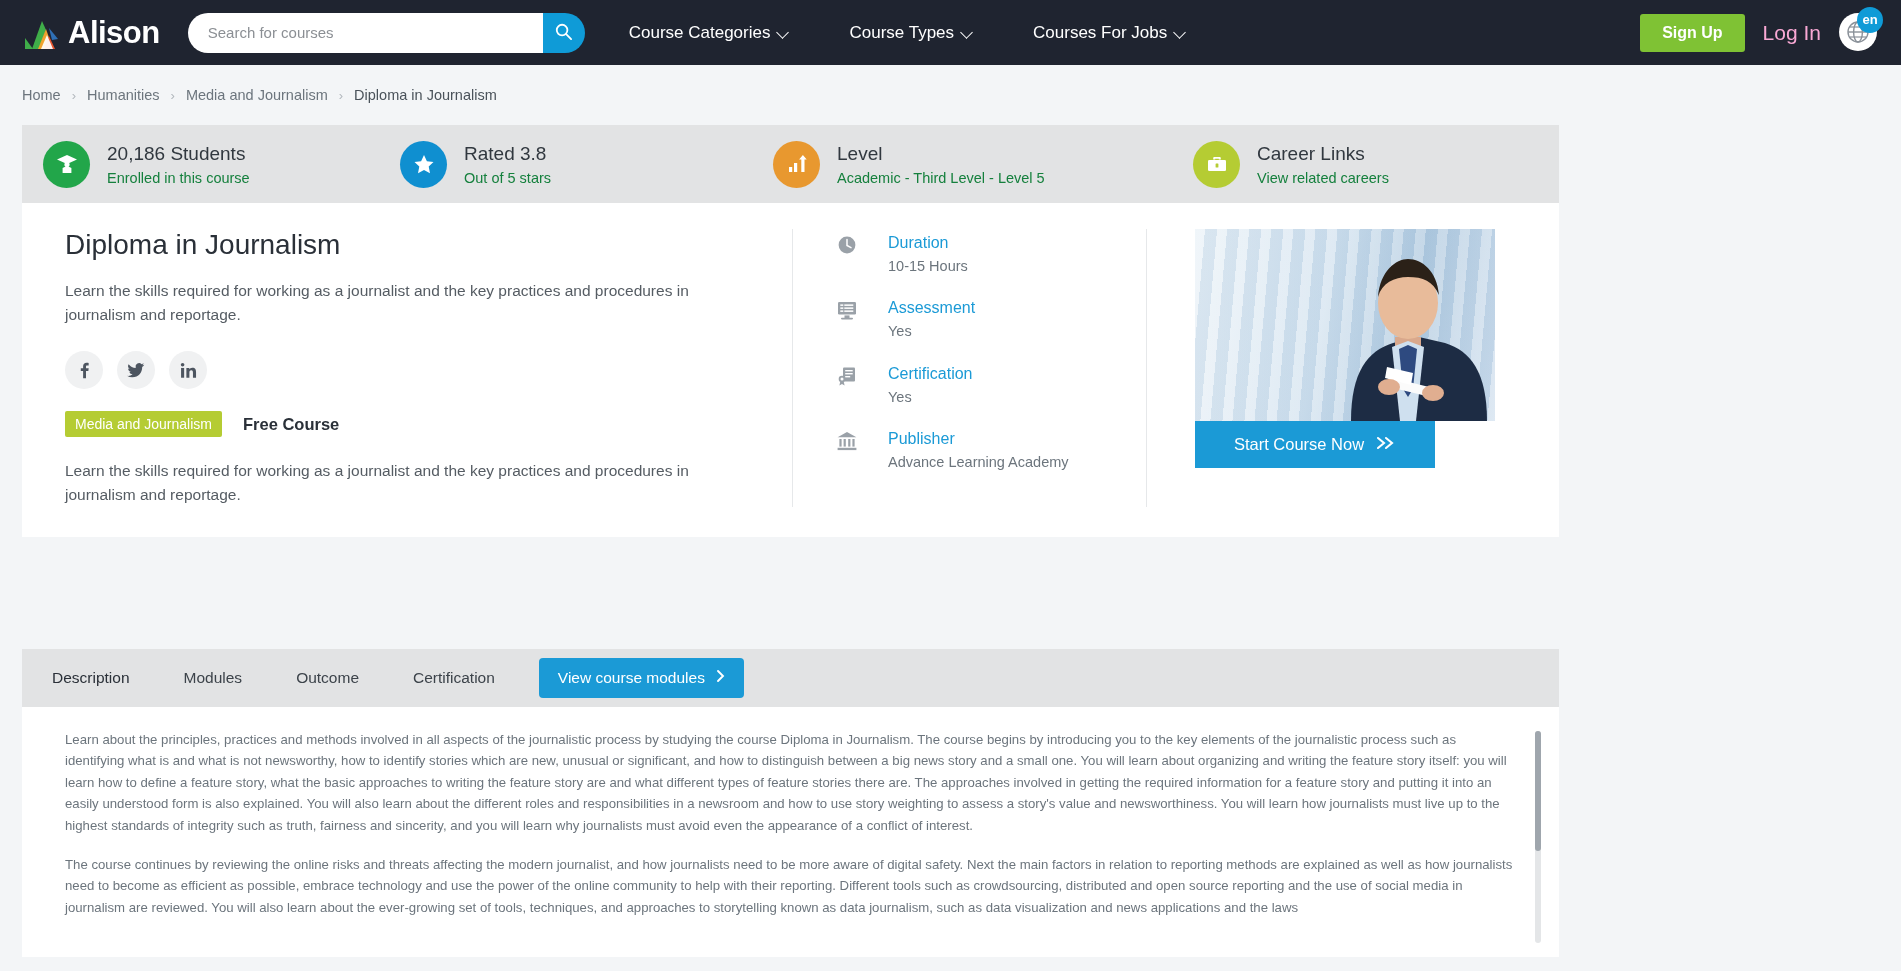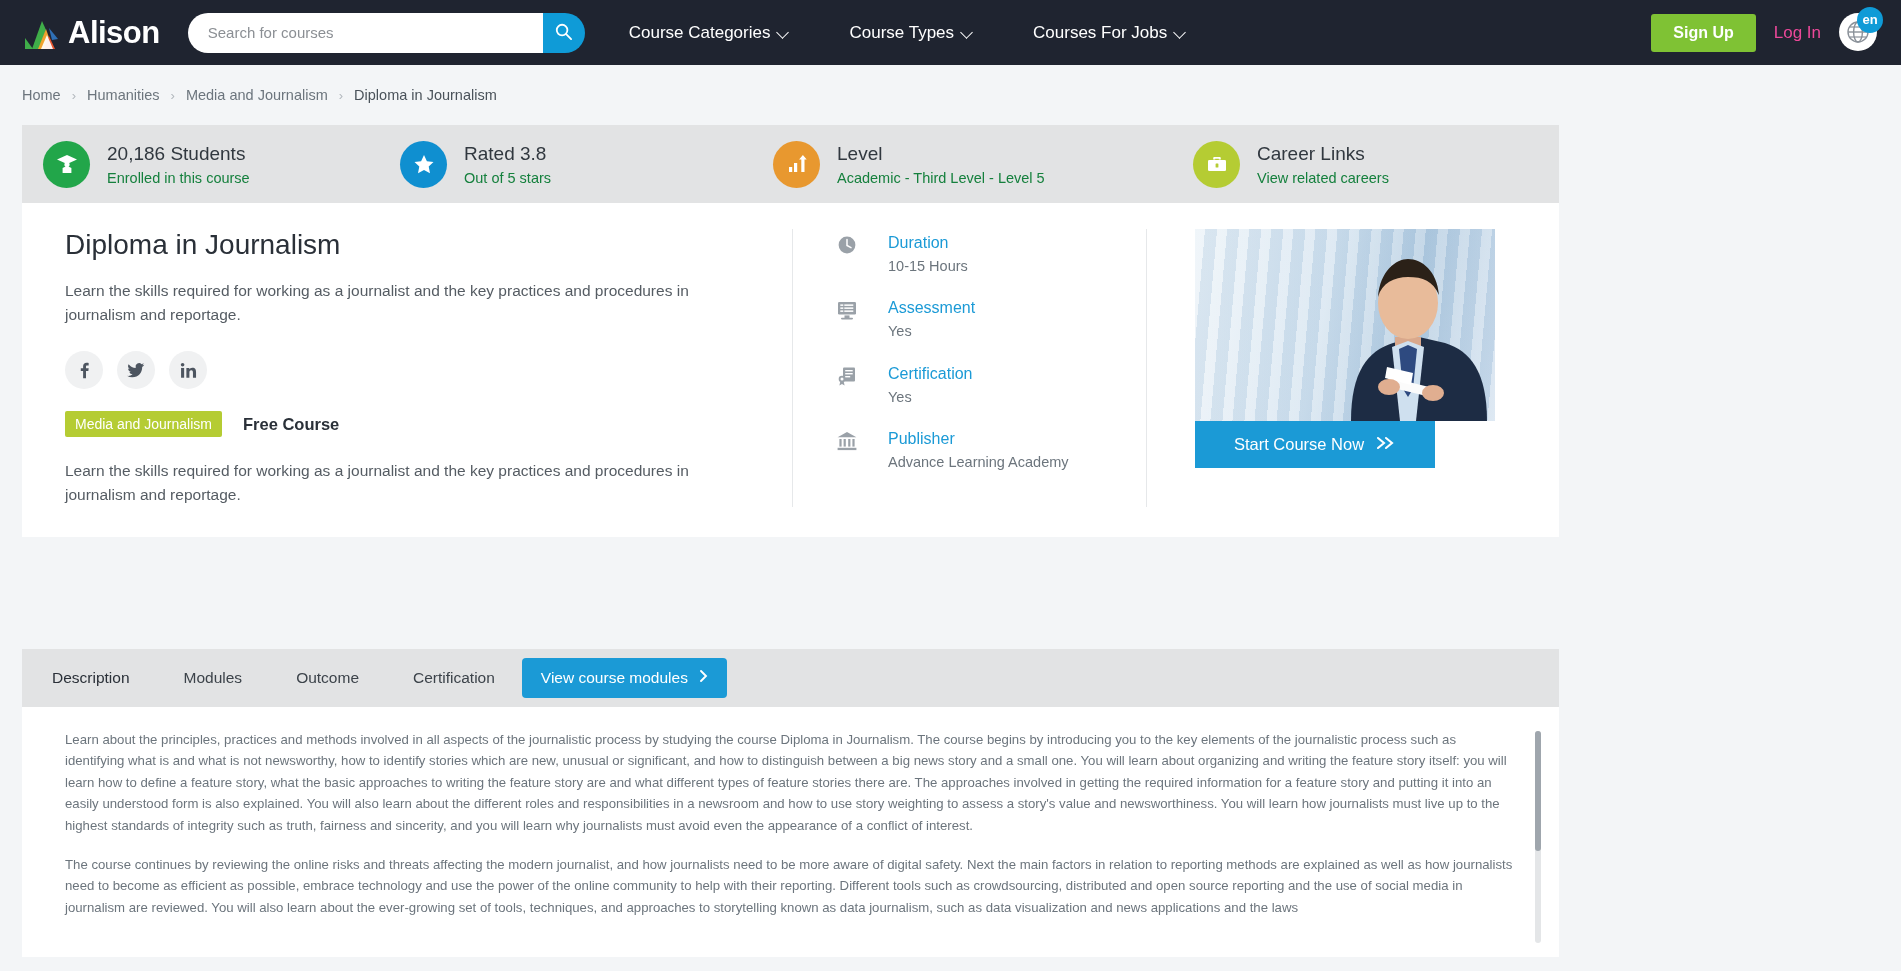--- a/index.html
+++ b/index.html
@@ -47,21 +47,21 @@
     width:8px; height:8px; border-right:1.6px solid #fff; border-bottom:1.6px solid #fff;
     transform:rotate(45deg);
   }
 
   .topright{ margin-left:auto; display:flex; align-items:center; gap:18px; }
   .signup-btn{
     background:#7fc234; color:#fff; border:none; font-weight:bold; font-size:16px;
     padding:10px 22px; border-radius:3px; cursor:pointer;
     font-family:"Liberation Sans", sans-serif;
   }
-  .login-link{ color:#ec4899; font-size:17px; cursor:pointer; }
+  .login-link{ color:#f9a8d4; font-size:21px; cursor:pointer; }
   .globe-wrap{ position:relative; width:40px; height:40px; cursor:pointer; }
   .globe{
     width:38px;height:38px;border-radius:50%;background:#fff;
     display:flex;align-items:center;justify-content:center;
   }
   .lang-badge{
     position:absolute; right:-4px; top:-6px; width:26px;height:26px;border-radius:50%;
     background:#0f9bd7; color:#fff; font-size:13px; font-weight:bold;
     display:flex;align-items:center;justify-content:center;
   }
@@ -144,21 +144,21 @@
   .tab{
     font-size:15.5px; color:#3c434a; padding:0 27px; height:66px;
     display:flex; align-items:center; cursor:pointer; position:relative;
   }
   .tab.active{ color:#2a3038; }
   .tab.active::after{
     content:""; position:absolute; left:15px; right:15px; bottom:0; height:3.5px; background:#1b9ad6;
   }
   .modules-btn{
     background:#1b9ad6; color:#fff; border:none; cursor:pointer; border-radius:4px;
-    font-size:15.5px; padding:11px 19px; margin-left:0;
+    font-size:15.5px; padding:11px 19px; margin-left:17px;
     display:flex; align-items:center; gap:11px; font-family:"Liberation Sans", sans-serif;
   }
   .tabpanel{
     background:#fff; padding:22px 40px 0 43px; position:relative; height:250px; overflow:hidden;
   }
   .tabpanel p{
     margin:0 0 18px 0; font-size:13.2px; line-height:1.62; color:#6c757d;
     max-width:1455px; text-align:left;
   }
   .vscroll{

